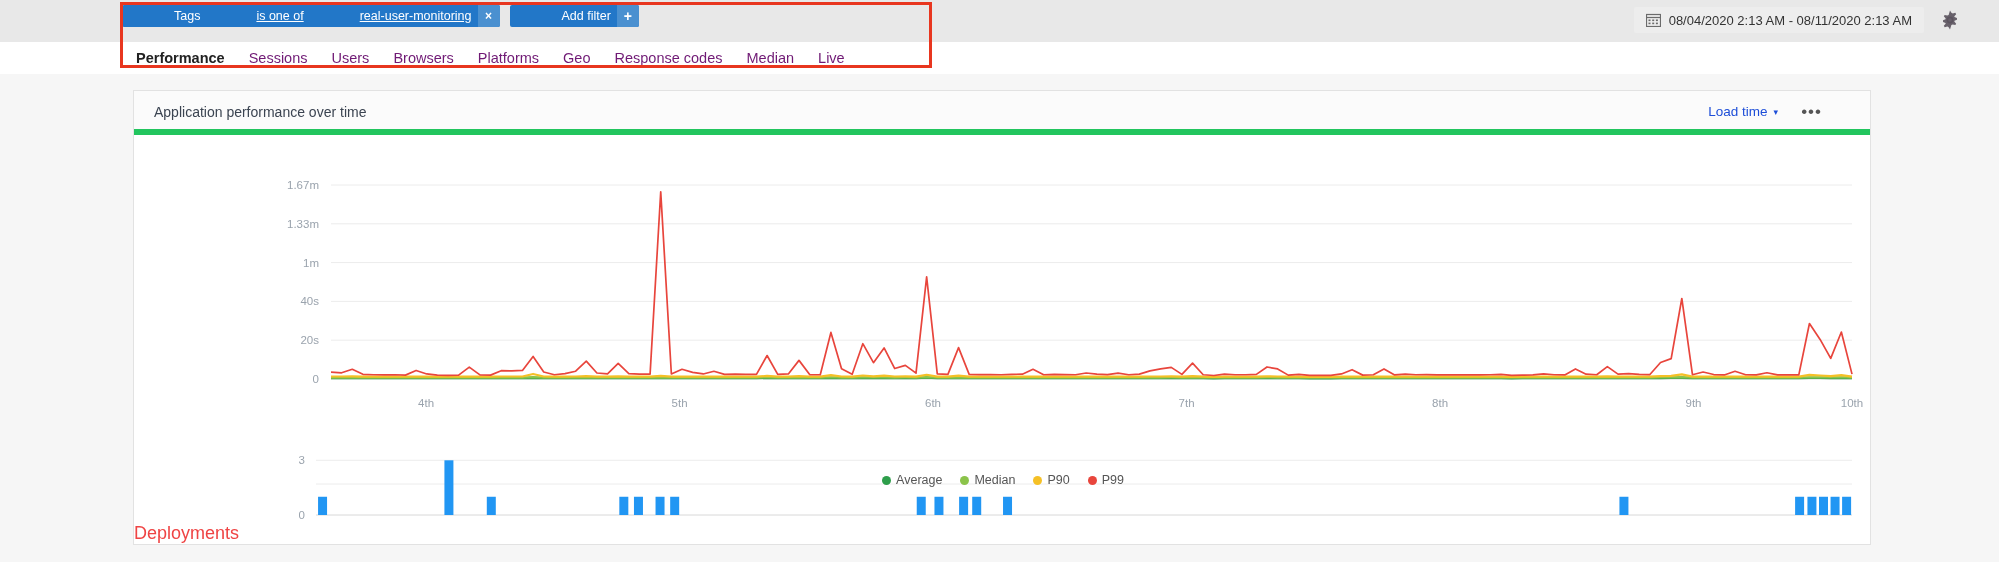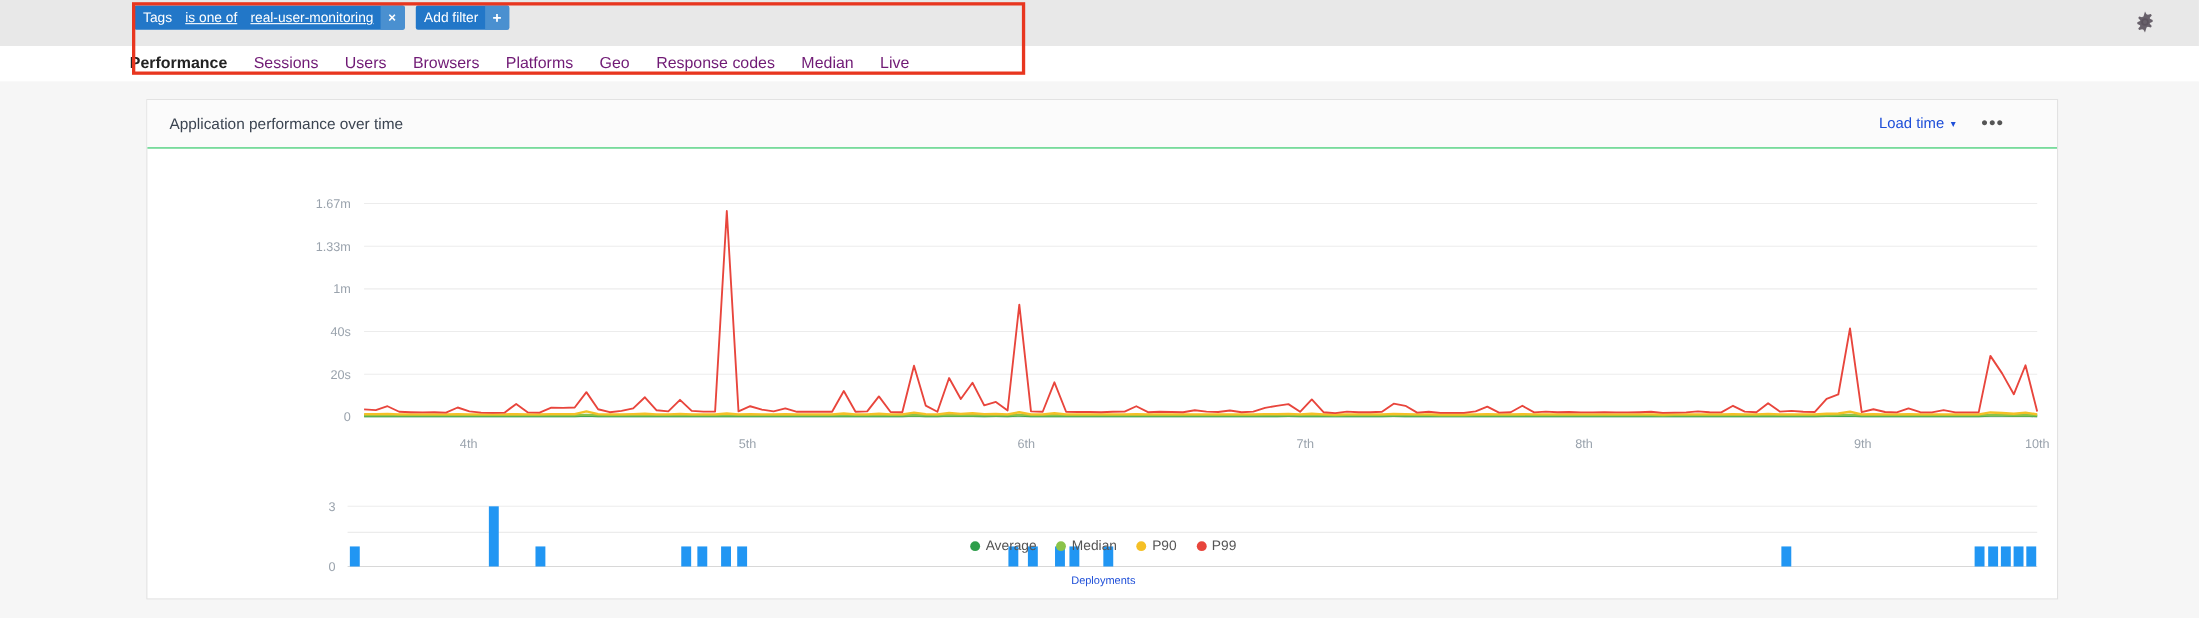--- a/index.html
+++ b/index.html
@@ -18,21 +18,21 @@
   }
   #filterzone {
     position: absolute; left: 122px; top: 5px;
     display: flex; align-items: center; gap: 10px;
   }
   .pill {
     display: flex; align-items: center; height: 22px;
     background: #2277c8; color: #ffffff;
     font-size: 12.5px; border-radius: 2px; overflow: hidden;
   }
-  .pill .seg { padding: 0 6px; display:flex; align-items:center; height:100%; }
+  .pill .seg { padding: 0 6px; display:flex; align-items:center; height:100%;margin-left:44px; }
   .pill .seg.k { padding-left: 8px; }
   .pill .seg.u { text-decoration: underline; text-align: right; }
   .pill .seg.bold { font-weight: normal; text-decoration: underline; }
   .pill .x {
     background: #4a90d0; width: 22px; height: 22px;
     display: flex; align-items: center; justify-content: center;
     font-size: 12px; font-weight: bold; cursor: pointer;
   }
   .pill .plus {
     background: #4a90d0; width: 22px; height: 22px;
@@ -52,21 +52,21 @@
     position: absolute; right: 38px; top: 9px;
     width: 22px; height: 22px; cursor: pointer;
   }
 
   
   #tabbar {
     position: absolute; left: 0; top: 42px; width: 1999px; height: 32px;
     background: #ffffff;
   }
   #tabs {
-    position: absolute; left: 118px; top: 0;
+    position: absolute; left: 136px; top: 0;
     display: flex; align-items: center; gap: 0px; height: 32px;
   }
   .tab {
     font-size: 14.5px; color: #701a75; cursor: pointer;
     padding: 0 24px 0 0; white-space: nowrap;
   }
   .tab.active { color: #222; font-weight: bold; }
 
   
   #highlight {
@@ -79,21 +79,21 @@
   #pagebody {
     position: absolute; left: 0; top: 74px; width: 1999px; height: 488px;
     background: #f6f6f6;
   }
   #card {
     position: absolute; left: 133px; top: 16px;
     width: 1738px; height: 455px;
     background: #ffffff; border: 1px solid #e2e2e2;
   }
   #cardhead {
-    position: relative; height: 44px; border-bottom: 1px solid #22c55e;
+    position: relative; height: 44px; border-bottom: 6px solid #22c55e;
     background: #fbfbfb;
   }
   #cardtitle {
     position: absolute; left: 20px; top: 13px;
     font-size: 14px; color: #3b4451;
   }
   #metricsel {
     position: absolute; right: 92px; top: 13px;
     font-size: 13.5px; color: #1d4ed8; cursor: pointer;
     display: flex; align-items: center; gap: 6px;
@@ -110,28 +110,28 @@
   svg.plot { display: block; }
 
   .ylab { font-size: 11.5px; fill: #9aa3ad; font-family: "Liberation Sans", sans-serif; text-anchor: end; }
   .xlab { font-size: 11.5px; fill: #9aa3ad; font-family: "Liberation Sans", sans-serif; text-anchor: middle; }
   .gridln { stroke: #ececec; stroke-width: 1; }
   .axisln { stroke: #d8d8d8; stroke-width: 1; }
 
   #legend {
     position: absolute; left: 0; right: 0; top: 338px;
     display: flex; justify-content: center; align-items: center; gap: 18px;
-    font-size: 12.5px; color: #555; margin-top: 16px;
+    font-size: 12.5px; color: #555;
   }
   .lgitem { display: flex; align-items: center; gap: 5px; cursor: pointer; }
   .dot { width: 9px; height: 9px; border-radius: 50%; display:inline-block; }
 
   #deplabel {
     position: absolute; left: 0; right: 0; top: 388px;
-    text-align: center; font-size: 10px; color: #1d4ed8;
+    text-align: left; font-size: 18px; color: #ef4444;
   }
 </style>
 </head>
 <body>
 
 <div id="topbar">
 
   <div id="filterzone">
 
     <div class="pill">
@@ -141,20 +141,33 @@
       <span class="x">×</span>
     </div>
 
     <div class="pill">
       <span class="seg k">Add filter</span>
       <span class="plus">+</span>
     </div>
 
   </div>
 
+  <div id="daterange">
+    <svg id="calicon" viewBox="0 0 15 14">
+      <rect x="0.5" y="1.5" width="14" height="12" fill="none" stroke="#6b6b6b" stroke-width="1.2"></rect>
+      <line x1="0.5" y1="4.5" x2="14.5" y2="4.5" stroke="#6b6b6b" stroke-width="1.2"></line>
+      <rect x="2.5" y="6.5" width="2" height="1.6" fill="#6b6b6b"></rect>
+      <rect x="6.2" y="6.5" width="2" height="1.6" fill="#6b6b6b"></rect>
+      <rect x="9.9" y="6.5" width="2" height="1.6" fill="#6b6b6b"></rect>
+      <rect x="2.5" y="9.6" width="2" height="1.6" fill="#6b6b6b"></rect>
+      <rect x="6.2" y="9.6" width="2" height="1.6" fill="#6b6b6b"></rect>
+      <rect x="9.9" y="9.6" width="2" height="1.6" fill="#6b6b6b"></rect>
+    </svg>
+    <span>08/04/2020 2:13 AM - 08/11/2020 2:13 AM</span>
+  </div>
 
   <svg id="gear" viewBox="0 0 24 24">
     <path fill="#5c5560" d="M12 8.2a3.8 3.8 0 1 0 0 7.6 3.8 3.8 0 0 0 0-7.6zm0 5.8a2 2 0 1 1 0-4 2 2 0 0 1 0 4z"></path>
     <path fill="#5c5560" d="M12 1.6l1.5 2.6c.5.12.98.32 1.42.58l2.9-.7.9 1.56-2 2.2c.08.28.12.56.14.86l2.74 1.2v1.8l-2.74 1.2c-.03.3-.07.58-.14.86l2 2.2-.9 1.56-2.9-.7c-.44.26-.92.46-1.42.58L12 22.4l-1.5-2.6c-.5-.12-.98-.32-1.42-.58l-2.9.7-.9-1.56 2-2.2a6.4 6.4 0 0 1-.14-.86L4.4 14.1v-1.8l2.74-1.2c.02-.3.06-.58.14-.86l-2-2.2.9-1.56 2.9.7c.44-.26.92-.46 1.42-.58L12 1.6z" opacity="0.92"></path>
   </svg>
 </div>
 
 <div id="tabbar">
   <div id="tabs">
       <div class="tab active">Performance</div>

